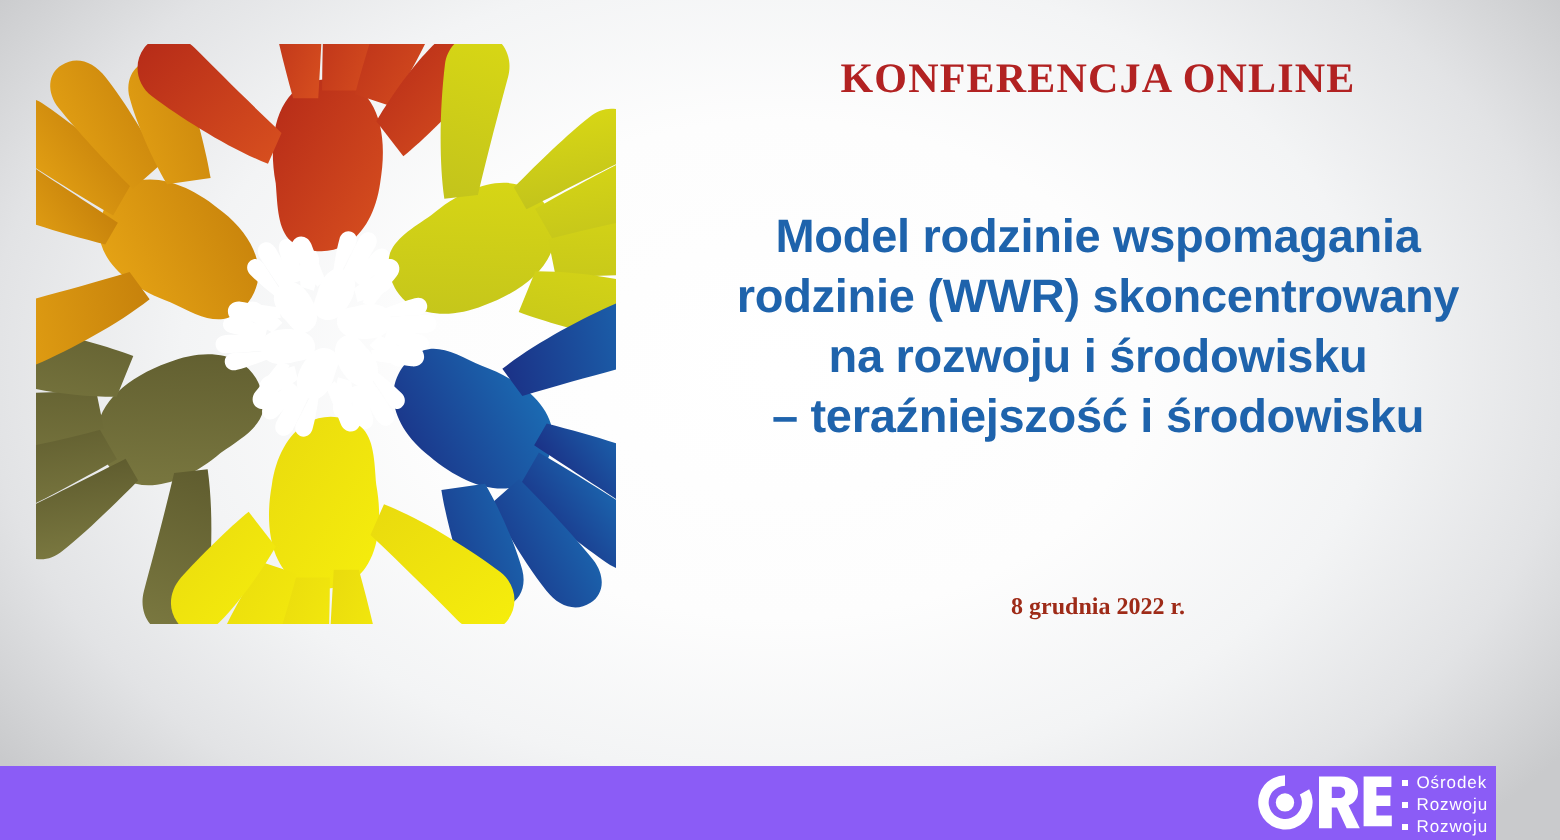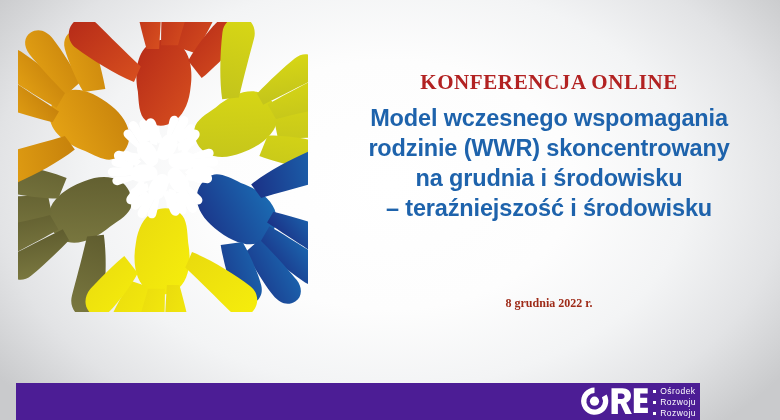--- a/index.html
+++ b/index.html
@@ -60,21 +60,20 @@
     left: 0;
     top: 27px;
     width: 462px;
     text-align: center;
     font-family: "Liberation Serif", serif;
     font-weight: bold;
     font-size: 21px;
     letter-spacing: 0.6px;
     color: #B22222;
     white-space: nowrap;
-    margin-top: 43px;
   }
 
   .headline {
     position: absolute;
     left: 0;
     top: 103px;
     width: 462px;
     text-align: center;
     color: #1E63AC;
     font-family: "Liberation Sans", sans-serif;
@@ -94,25 +93,25 @@
     font-family: "Liberation Serif", serif;
     font-weight: bold;
     font-size: 12px;
     color: #9E2B18;
     white-space: nowrap;
   }
 
   
   .footer-bar {
     position: absolute;
-    left: 16px;
+    left: 0;
     top: 383px;
-    width: 684px;
+    width: 748px;
     height: 37px;
-    background: #4c1d95;
+    background: #8b5cf6;
   }
 
   .ore-logo {
     position: absolute;
     right: 4px;
     top: 0;
     height: 37px;
     display: flex;
     align-items: center;
   }
@@ -293,23 +292,23 @@
         <use href="#smallHand" fill="#ffffff" transform="translate(4 66) rotate(24) scale(0.315)"></use>
       </g>
     </svg>
   </div>
 
   <div class="content">
 
     <div class="kicker">KONFERENCJA ONLINE</div>
 
     <div class="headline">
-      <span class="ln">Model wczesnego wspomagania</span>
+      <span class="ln">Model rodzinie wspomagania</span>
       <span class="ln">rodzinie (WWR) skoncentrowany</span>
-      <span class="ln">na grudnia i środowisku</span>
+      <span class="ln">na rozwoju i środowisku</span>
       <span class="ln">– teraźniejszość i środowisku</span>
     </div>
 
     <div class="event-date">8 grudnia 2022 r.</div>
   </div>
 
   <div class="footer-bar">
     <div class="ore-logo">
 
       <svg class="ore-mark" viewBox="0 0 72 37" xmlns="http://www.w3.org/2000/svg">

